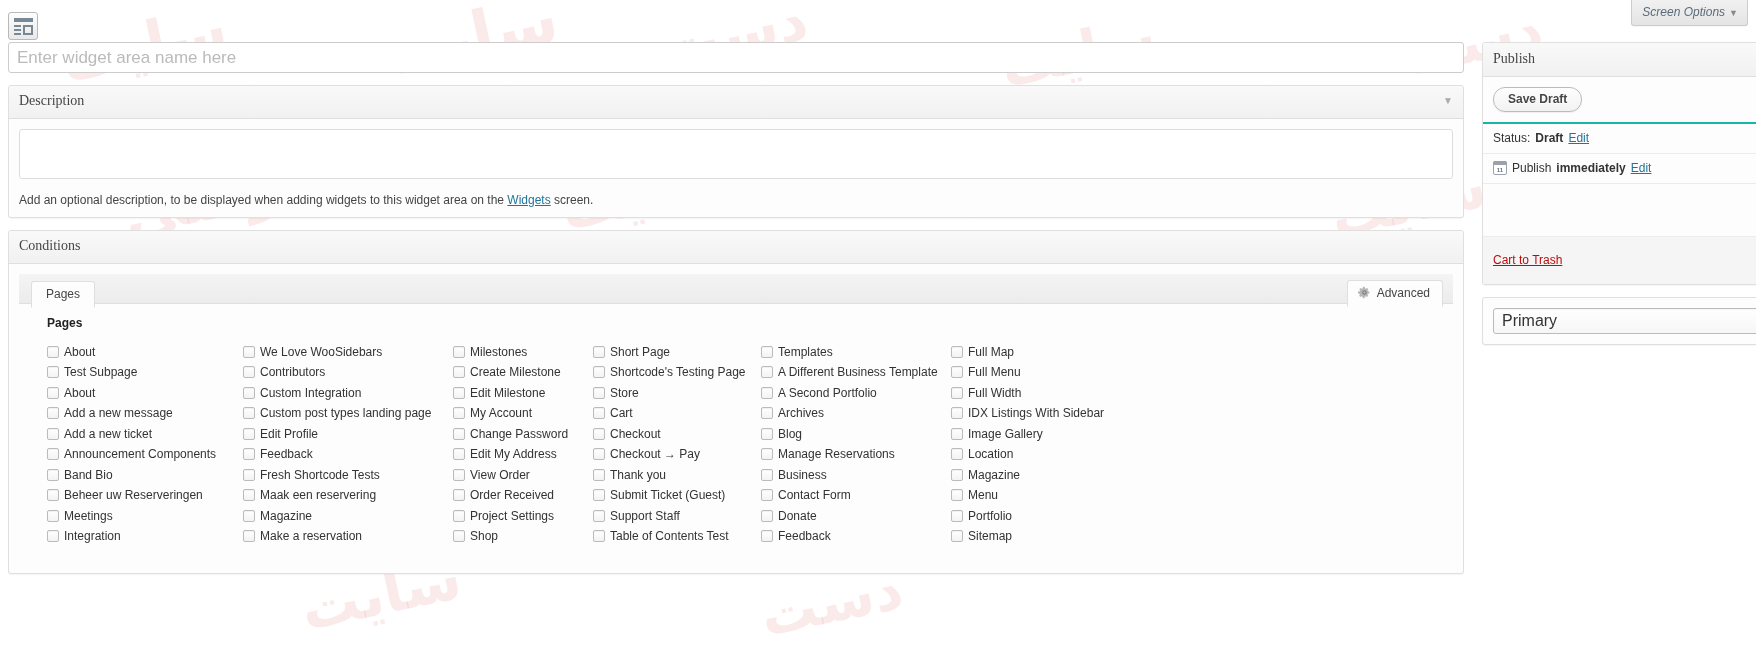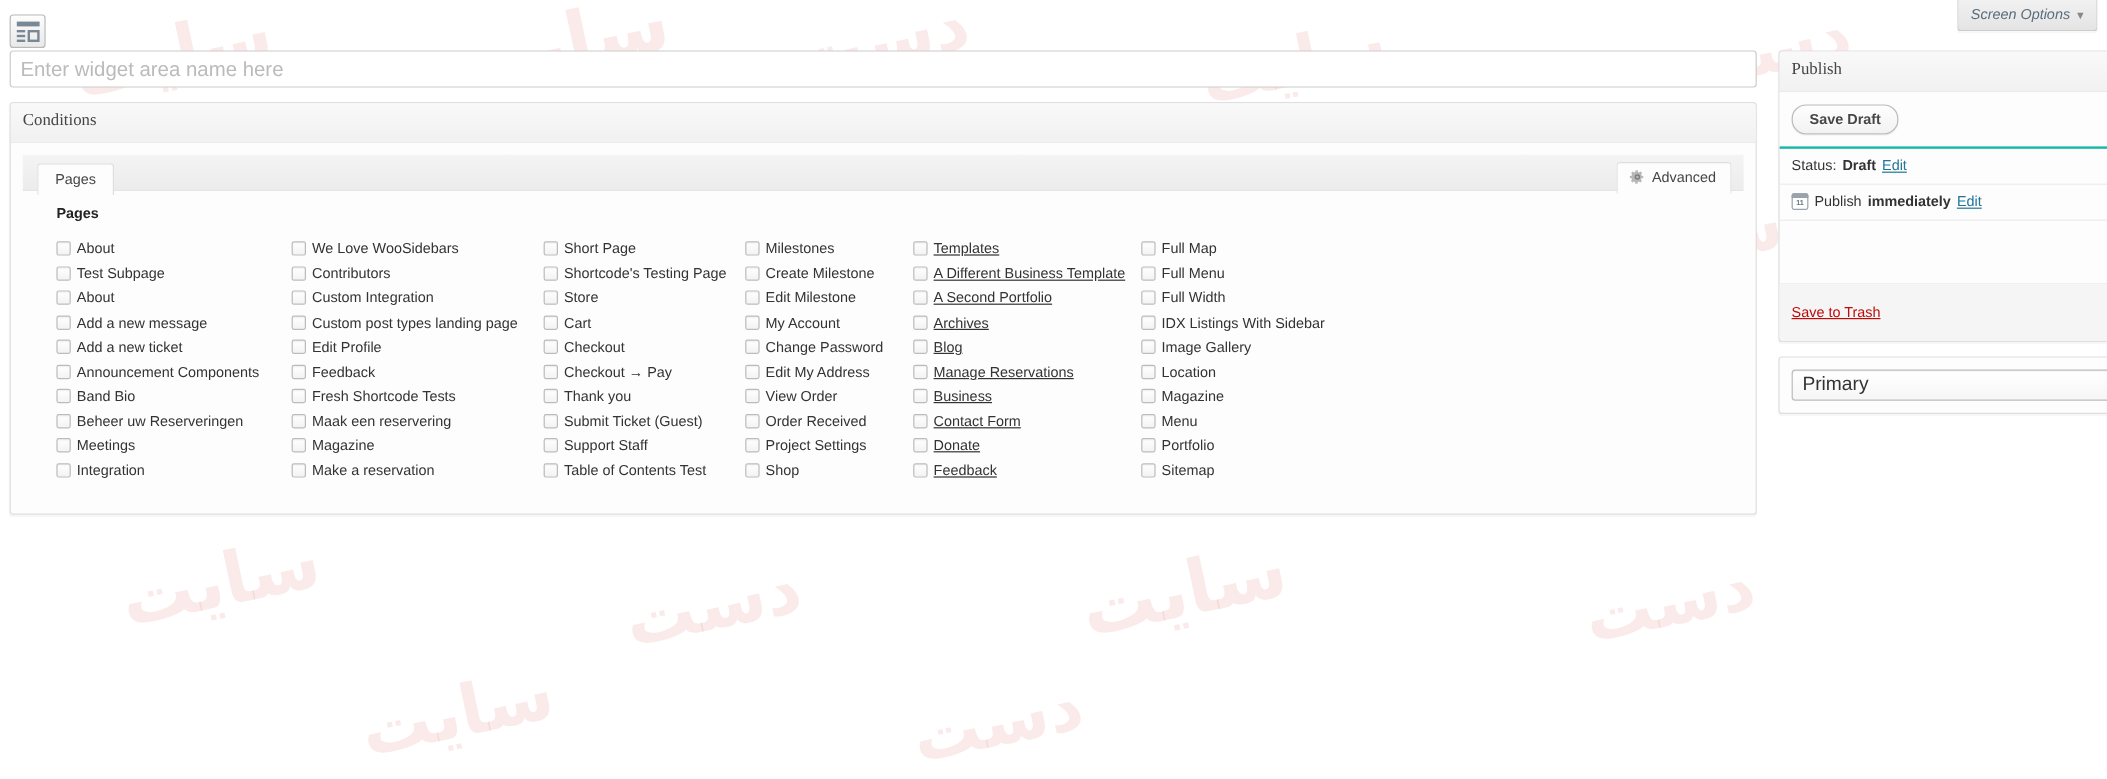--- a/index.html
+++ b/index.html
@@ -192,21 +192,21 @@
     color: #222;
   }
   .cols {
     display: flex;
     padding-left: 14px;
   }
   .cbcol { width: 196px; flex: none; }
   .cbcol.c2 { width: 210px; }
   .cbcol.c3 { width: 140px; }
   .cbcol.c4 { width: 168px; }
-  .cbcol.c5 { width: 190px; text-decoration: underline; }
+  .cbcol.c5 { width: 190px; }
   .cbcol.c6 { width: 180px; }
 
   .cbrow {
     display: flex;
     align-items: center;
     height: 20.5px;
     font-size: 12px;
     color: #333;
   }
   .cbrow input[type=checkbox] {
@@ -364,20 +364,30 @@
         <i class="box"></i>
     </span>
   </div>
 
   <div class="wrap">
 
     <div class="col-main">
 
       <input class="title-input" type="text" placeholder="Enter widget area name here" style="">
 
+      <div class="postbox">
+        <h3>
+          <span>Description</span>
+          <span class="toggle">▼</span>
+        </h3>
+        <div class="inside">
+          <textarea class="desc-area" style=""></textarea>
+          <div class="desc-help"><span>Add an optional description, to be displayed when adding widgets to this widget area on the </span><a href="#">Widgets</a><span> screen.</span></div>
+        </div>
+      </div>
 
       <div class="postbox">
         <h3>
           <span>Conditions</span>
         </h3>
         <div class="inside cond-inside">
 
           <div class="tabs-row">
             <span class="tab">Pages</span>
             <span class="adv-tab">
@@ -474,20 +484,63 @@
                 <label class="cbrow">
                     <input type="checkbox" style="">
                     <span>Magazine</span>
                   </label>
                 <label class="cbrow">
                     <input type="checkbox" style="">
                     <span>Make a reservation</span>
                   </label>
               </div>
 
+              <div class="cbcol c3">
+                <label class="cbrow">
+                    <input type="checkbox" style="">
+                    <span>Milestones</span>
+                  </label>
+                <label class="cbrow">
+                    <input type="checkbox" style="">
+                    <span>Create Milestone</span>
+                  </label>
+                <label class="cbrow">
+                    <input type="checkbox" style="">
+                    <span>Edit Milestone</span>
+                  </label>
+                <label class="cbrow">
+                    <input type="checkbox" style="">
+                    <span>My Account</span>
+                  </label>
+                <label class="cbrow">
+                    <input type="checkbox" style="">
+                    <span>Change Password</span>
+                  </label>
+                <label class="cbrow">
+                    <input type="checkbox" style="">
+                    <span>Edit My Address</span>
+                  </label>
+                <label class="cbrow">
+                    <input type="checkbox" style="">
+                    <span>View Order</span>
+                  </label>
+                <label class="cbrow">
+                    <input type="checkbox" style="">
+                    <span>Order Received</span>
+                  </label>
+                <label class="cbrow">
+                    <input type="checkbox" style="">
+                    <span>Project Settings</span>
+                  </label>
+                <label class="cbrow">
+                    <input type="checkbox" style="">
+                    <span>Shop</span>
+                  </label>
+              </div>
+
               <div class="cbcol c4">
                 <label class="cbrow">
                     <input type="checkbox" style="">
                     <span>Short Page</span>
                   </label>
                 <label class="cbrow">
                     <input type="checkbox" style="">
                     <span>Shortcode's Testing Page</span>
                   </label>
                 <label class="cbrow">
@@ -514,63 +567,20 @@
                     <input type="checkbox" style="">
                     <span>Submit Ticket (Guest)</span>
                   </label>
                 <label class="cbrow">
                     <input type="checkbox" style="">
                     <span>Support Staff</span>
                   </label>
                 <label class="cbrow">
                     <input type="checkbox" style="">
                     <span>Table of Contents Test</span>
-                  </label>
-              </div>
-
-              <div class="cbcol c3">
-                <label class="cbrow">
-                    <input type="checkbox" style="">
-                    <span>Milestones</span>
-                  </label>
-                <label class="cbrow">
-                    <input type="checkbox" style="">
-                    <span>Create Milestone</span>
-                  </label>
-                <label class="cbrow">
-                    <input type="checkbox" style="">
-                    <span>Edit Milestone</span>
-                  </label>
-                <label class="cbrow">
-                    <input type="checkbox" style="">
-                    <span>My Account</span>
-                  </label>
-                <label class="cbrow">
-                    <input type="checkbox" style="">
-                    <span>Change Password</span>
-                  </label>
-                <label class="cbrow">
-                    <input type="checkbox" style="">
-                    <span>Edit My Address</span>
-                  </label>
-                <label class="cbrow">
-                    <input type="checkbox" style="">
-                    <span>View Order</span>
-                  </label>
-                <label class="cbrow">
-                    <input type="checkbox" style="">
-                    <span>Order Received</span>
-                  </label>
-                <label class="cbrow">
-                    <input type="checkbox" style="">
-                    <span>Project Settings</span>
-                  </label>
-                <label class="cbrow">
-                    <input type="checkbox" style="">
-                    <span>Shop</span>
                   </label>
               </div>
 
               <div class="cbcol c5">
                 <label class="cbrow">
                     <input type="checkbox" style="">
                     <span>Templates</span>
                   </label>
                 <label class="cbrow">
                     <input type="checkbox" style="">
@@ -681,21 +691,21 @@
           <strong>immediately</strong>
           <a href="#">Edit</a>
         </div>
 
         <div class="misc-row seo">
           <div>SEO:</div>
           <a href="#">Check</a>
         </div>
 
         <div class="major-row">
-          <a href="#" class="trash-link">Save to Trash</a>
+          <a href="#" class="trash-link">Cart to Trash</a>
           <span class="btn-primary">Publish</span>
         </div>
       </div>
 
       <div class="side-box mt12">
         <div class="side-inside">
           <div class="select-wrap">
             <div class="fake-select">
               <span>Primary</span>
             </div>

